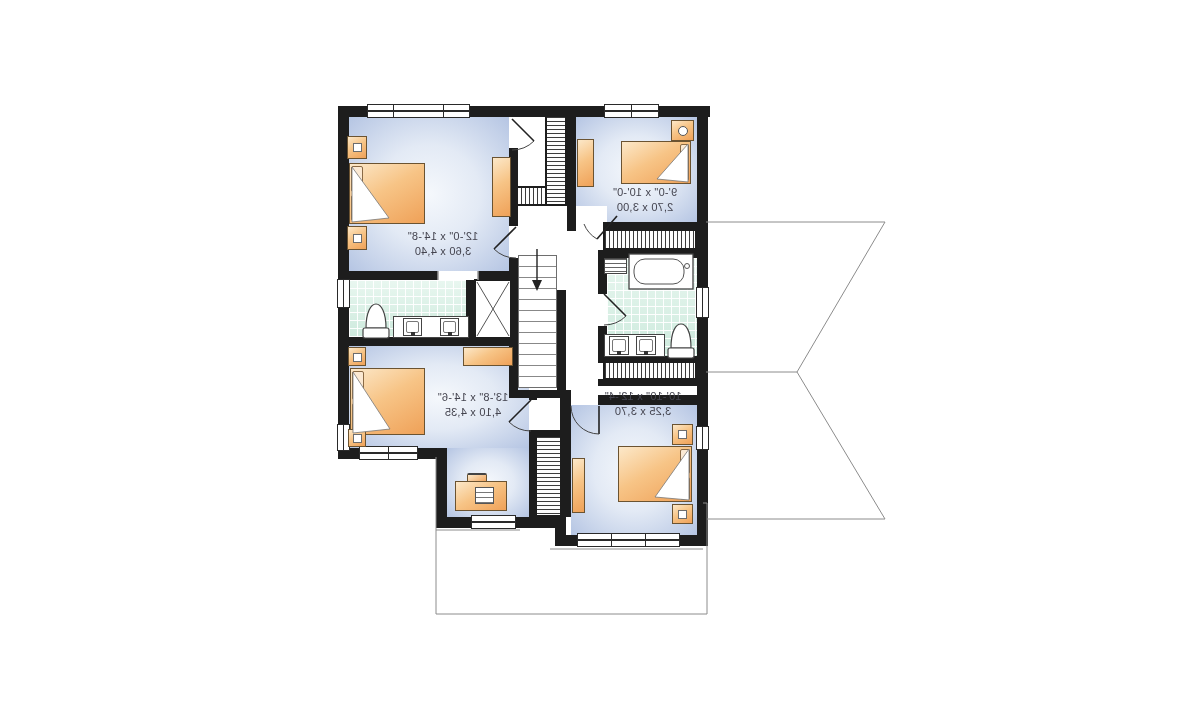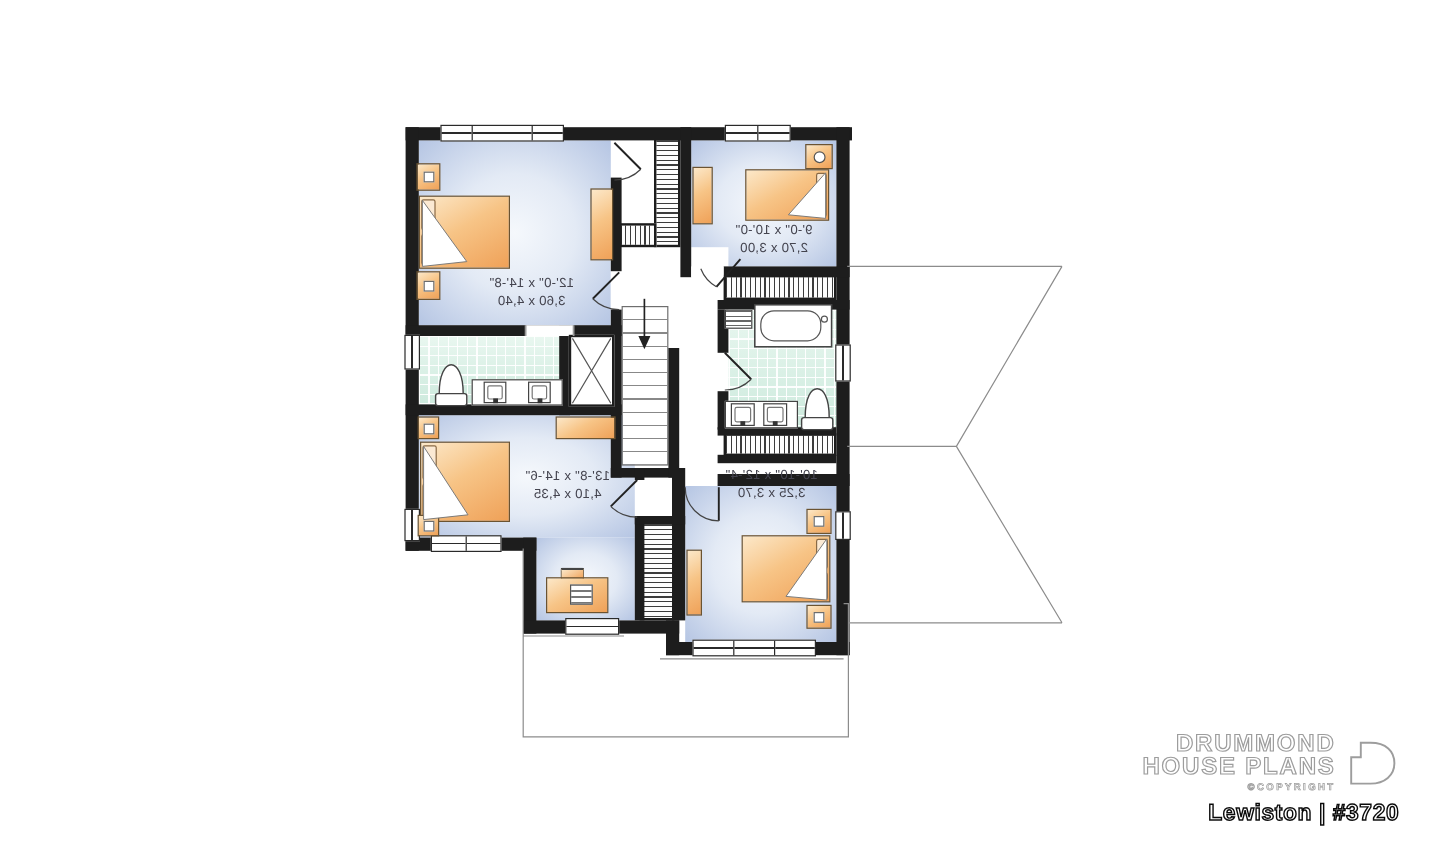--- a/index.html
+++ b/index.html
@@ -267,27 +267,14 @@
       <path d="M537,249 V281" stroke="#222" stroke-width="1.4" fill="none"></path>
       <polygon points="532,280 542,280 537,291" fill="#222"></polygon>
     </g>
 
     <path d="M352,167 L389,218 L352,222 Z" fill="#fff" stroke="#777" stroke-width=".8"></path>
     <path d="M353,372 L390,429 L353,433 Z" fill="#fff" stroke="#777" stroke-width=".8"></path>
     <path d="M688,144 L657,179 L688,182 Z" fill="#fff" stroke="#777" stroke-width=".8"></path>
     <path d="M689,449 L655,497 L689,500 Z" fill="#fff" stroke="#777" stroke-width=".8"></path>
   </svg>
 
-  <div class="footer">
-    <div class="brandrow">
-      <div class="brandtext">
-        <div class="brand1">DRUMMOND</div>
-        <div class="brand2">HOUSE PLANS</div>
-        <div class="copyright">©COPYRIGHT</div>
-      </div>
-      <svg width="46" height="42" viewBox="0 0 46 42">
-        <path d="M6,38 L6,16 L14,16 L14,4 L22,4 C35,4 42,11 42,21 C42,31 34,38 22,38 Z" fill="#fff" stroke="#9d9d9d" stroke-width="1.6"></path>
-      </svg>
-    </div>
-    <div class="planname">Lewiston | #3720</div>
-  </div>
 
 </div>
 
 </body></html>

